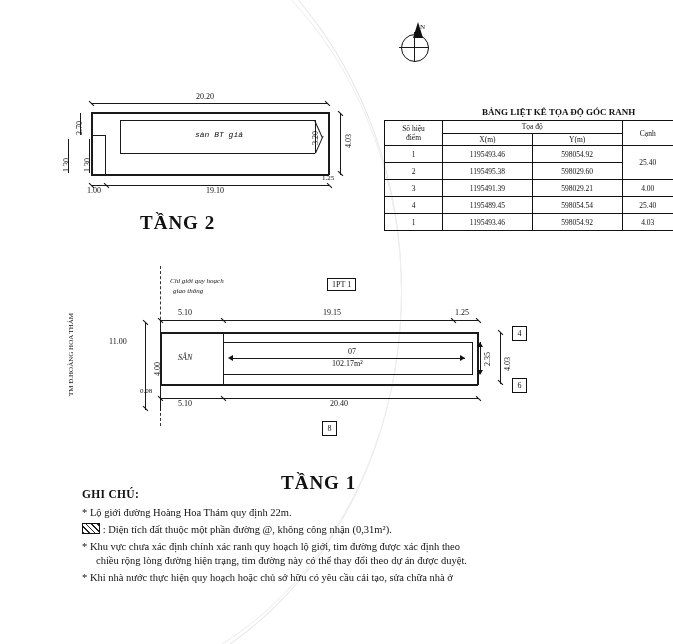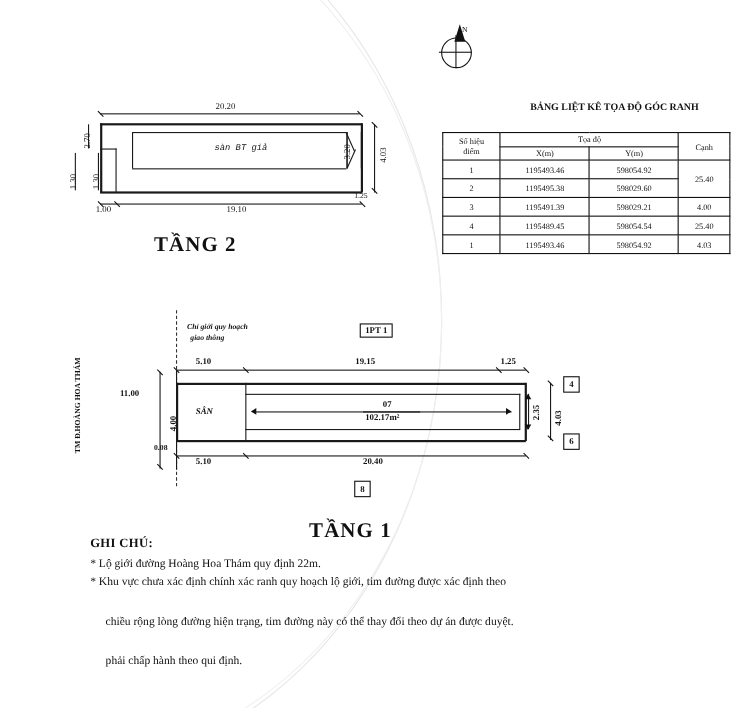--- a/index.html
+++ b/index.html
@@ -125,21 +125,21 @@
     font-size: 10.5px;
     line-height: 1.35;
     color: #111;
   }
   .notes .hd {
     font-weight: bold;
     font-size: 11.5px;
     letter-spacing: .3px;
   }
   .notes .line { white-space: nowrap; }
-  .notes .ind { padding-left: 14px; margin-top: 22px; }
+  .notes .ind { padding-left: 14px; }
   .hatch-inline {
     display: inline-block;
     width: 16px; height: 9px;
     vertical-align: -1px;
     border: 1px solid #111;
     background-image: repeating-linear-gradient(45deg, #222 0px, #222 1px, transparent 1px, transparent 4px);
   }
 
   .boxlabel {
     position: absolute;
@@ -168,23 +168,23 @@
 
   <div class="abs" style="left:396px; top:22px; width:46px; height:46px;">
     <div class="compass-circle" style="left:5px; top:12px;"></div>
 
     <div class="abs" style="left:17px; top:0px; width:0; height:0; border-left:5px solid transparent; border-right:5px solid transparent; border-bottom:16px solid #111;"></div>
     <div class="ln" style="left:18px; top:10px; width:1px; height:30px;"></div>
     <div class="ln" style="left:3px; top:25px; width:30px; height:1px;"></div>
     <div class="txt sm" style="left:24px; top:2px; font-size:7px;">N</div>
   </div>
 
-  <div class="tbl-title" style="left:442px; top:92px;padding-left:40px;">BẢNG LIỆT KÊ TỌA ĐỘ GÓC RANH</div>
-
-  <table class="tbl" style="left:402px; top:120px; width:262px;">
+  <div class="tbl-title" style="left:442px; top:107px;padding-left:40px;">BẢNG LIỆT KÊ TỌA ĐỘ GÓC RANH</div>
+
+  <table class="tbl" style="left:384px; top:120px; width:290px;">
     <tbody>
         <tr>
       <td rowspan="2" style="width:46px; height:22px;">
         <span>Số hiệu</span><br>
         <span>điểm</span>
       </td>
       <td colspan="2" style="width:150px;">Tọa độ</td>
       <td rowspan="2" style="width:40px;">Cạnh</td>
     </tr>
     <tr>
@@ -269,21 +269,21 @@
     <div class="ln h" style="left:31px; top:90px; width:238px;"></div>
     <div class="tick" style="left:28px; top:90px;"></div>
     <div class="tick" style="left:43px; top:90px;"></div>
     <div class="tick" style="left:266px; top:90px;"></div>
     <div class="txt" style="left:27px; top:92px;">1.00</div>
     <div class="txt" style="left:146px; top:92px;">19.10</div>
   </div>
 
   <div class="title" style="left:140px; top:212px;">TẦNG 2</div>
 
-  <div class="abs" style="left:60px; top:282px; width:540px; height:170px;font-weight:bold;">
+  <div class="abs" style="left:60px; top:266px; width:540px; height:170px;">
 
     <div class="dash-v" style="left:100px; top:0px; height:160px;"></div>
     <div class="txt sm italic" style="left:110px; top:12px;">Chỉ giới quy hoạch</div>
     <div class="txt sm italic" style="left:113px; top:22px;">giao thông</div>
 
     <div class="boxlabel" style="left:267px; top:12px;">1PT 1</div>
 
     <div class="txt sm rot90" style="left:8px; top:130px;">TM Đ.HOÀNG HOA THÁM</div>
 
     <div class="ln v" style="left:100px; top:55px; height:90px;"></div>
@@ -345,18 +345,22 @@
     <div class="circlelabel" style="left:452px; top:60px;">4</div>
     <div class="circlelabel" style="left:452px; top:112px;">6</div>
     <div class="circlelabel" style="left:262px; top:155px;">8</div>
   </div>
 
   <div class="title" style="left:281px; top:472px;">TẦNG 1</div>
 
   <div class="notes" style="left:82px; top:487px; width:560px;">
     <div class="hd">GHI CHÚ:</div>
     <div class="line" style="margin-top:3px;">* Lộ giới đường Hoàng Hoa Thám quy định 22m.</div>
+    <div class="line" style="margin-top:3px;">
+      <span class="hatch-inline"></span>
+      <span>: Diện tích đất thuộc một phần đường @, không công nhận (0,31m²).</span>
+    </div>
     <div class="line" style="margin-top:3px;">* Khu vực chưa xác định chính xác ranh quy hoạch lộ giới, tim đường được xác định theo</div>
     <div class="line ind">chiều rộng lòng đường hiện trạng, tim đường này có thể thay đổi theo dự án được duyệt.</div>
-    <div class="line ind">phải chấp hành theo qui định.</div>
+    <div class="line" style="margin-top:3px;">* Khi nhà nước thực hiện quy hoạch hoặc chủ sở hữu có yêu cầu cải tạo, sửa chữa nhà ở</div>
   </div>
 
 </div>
 
 </body></html>

